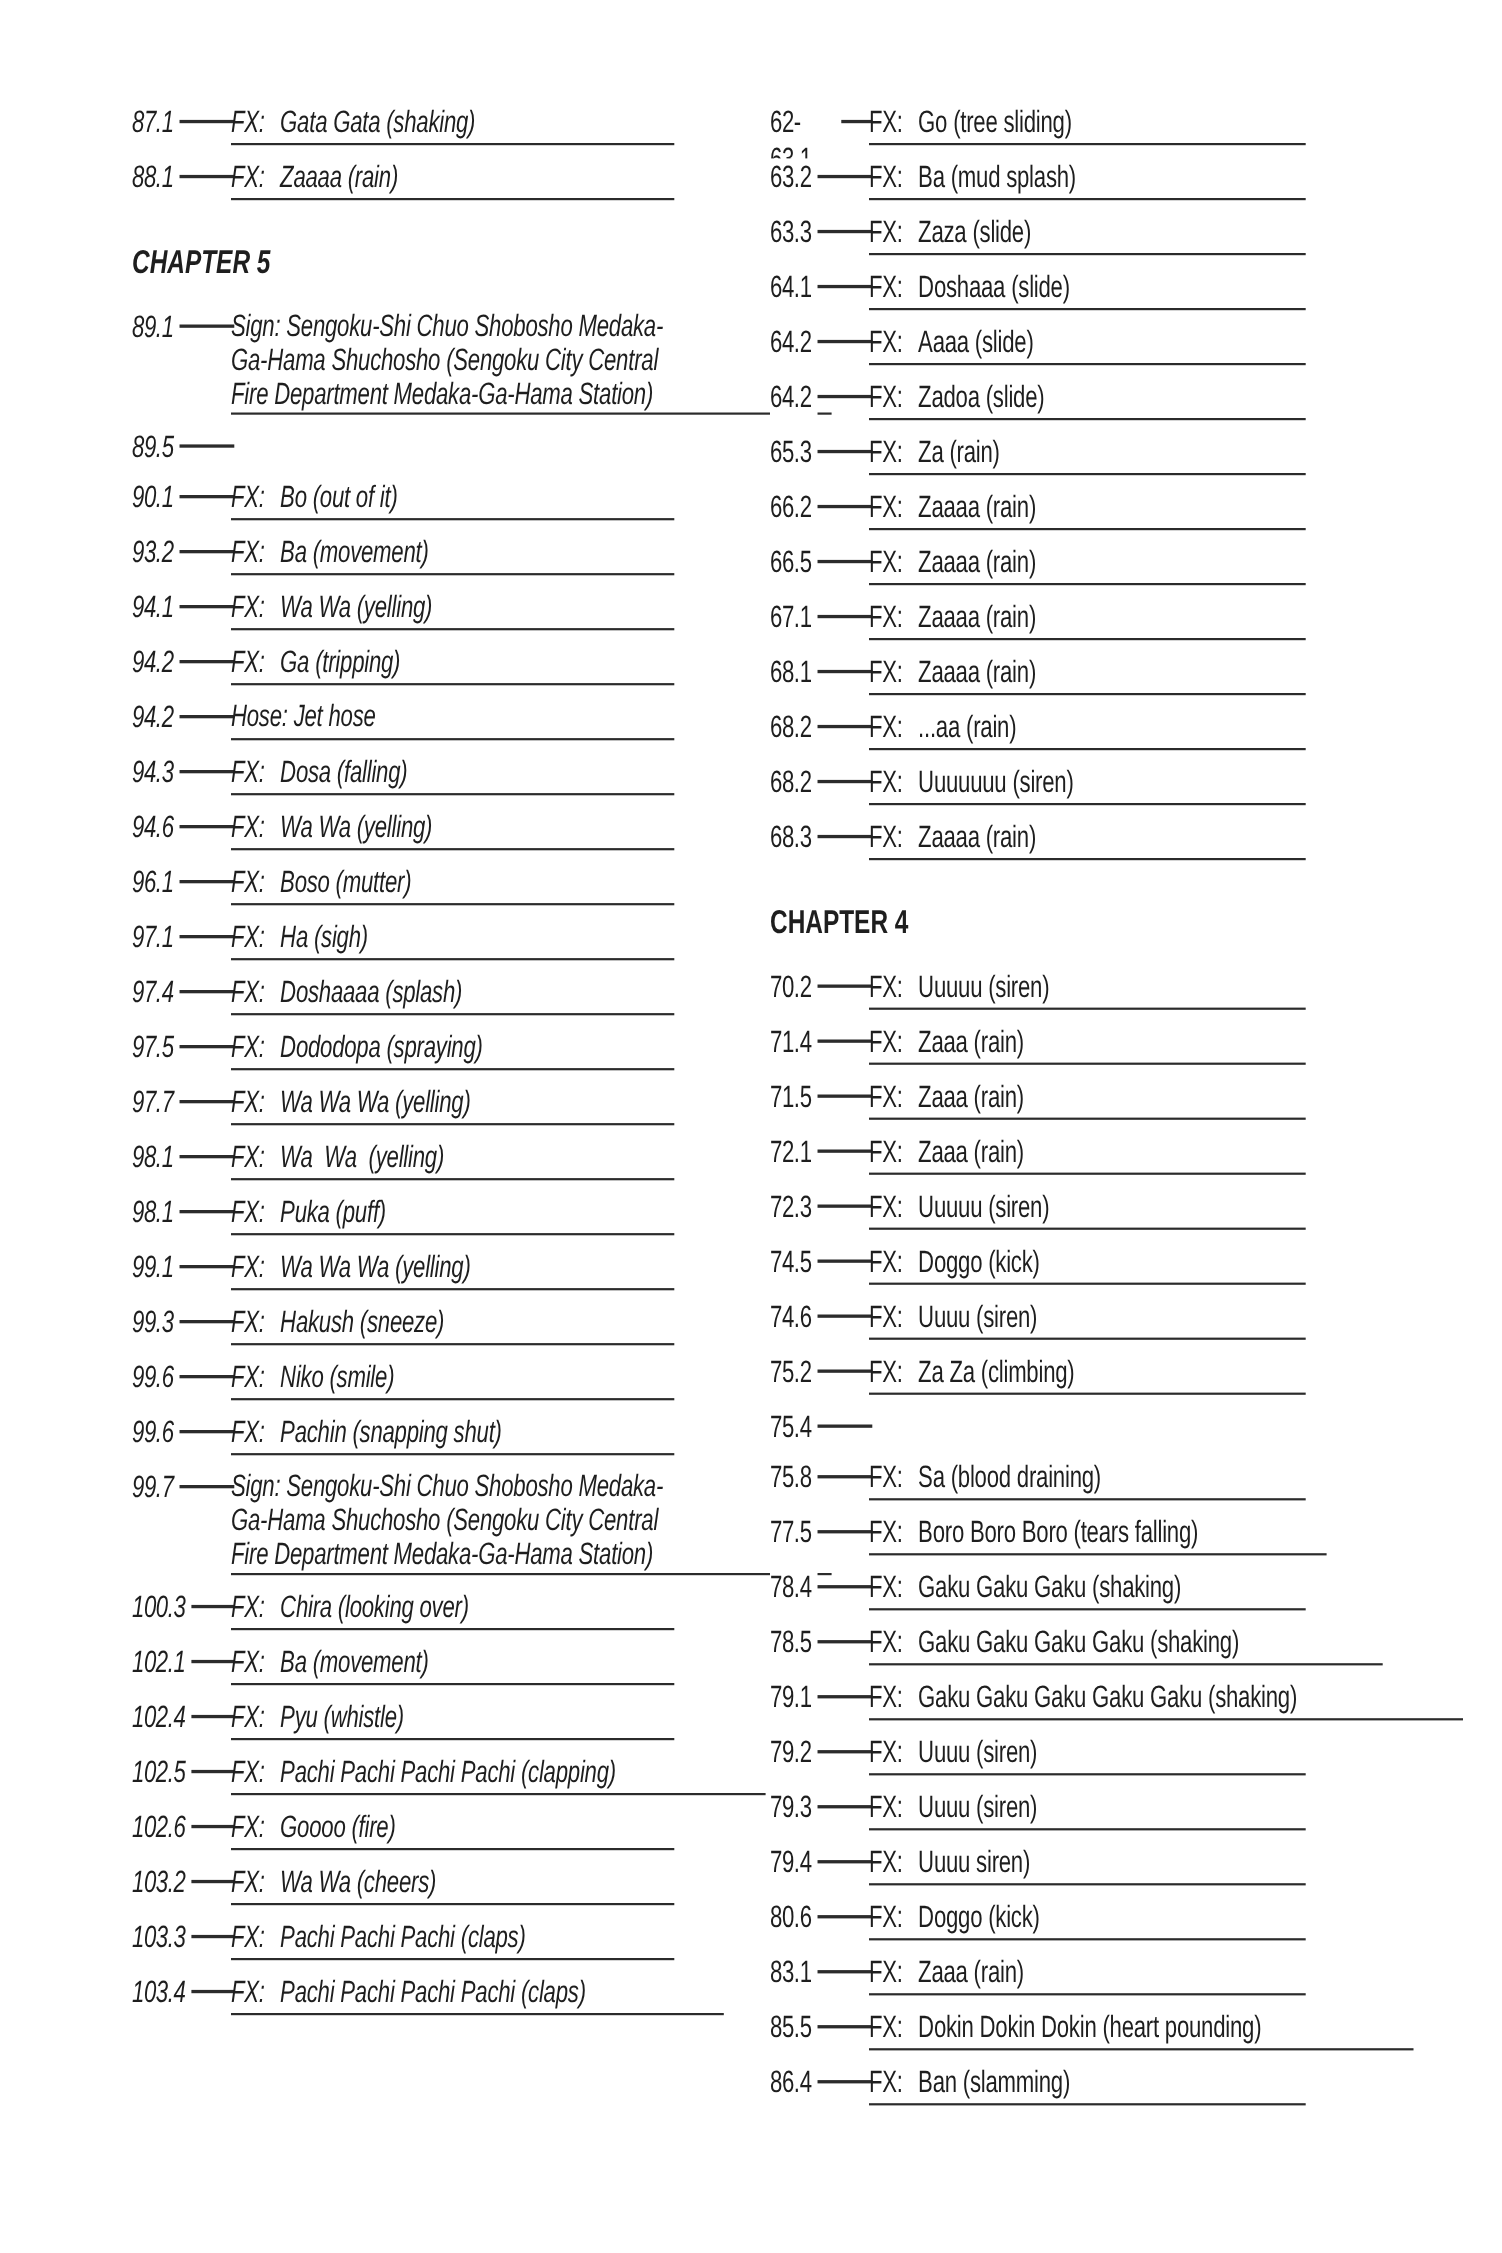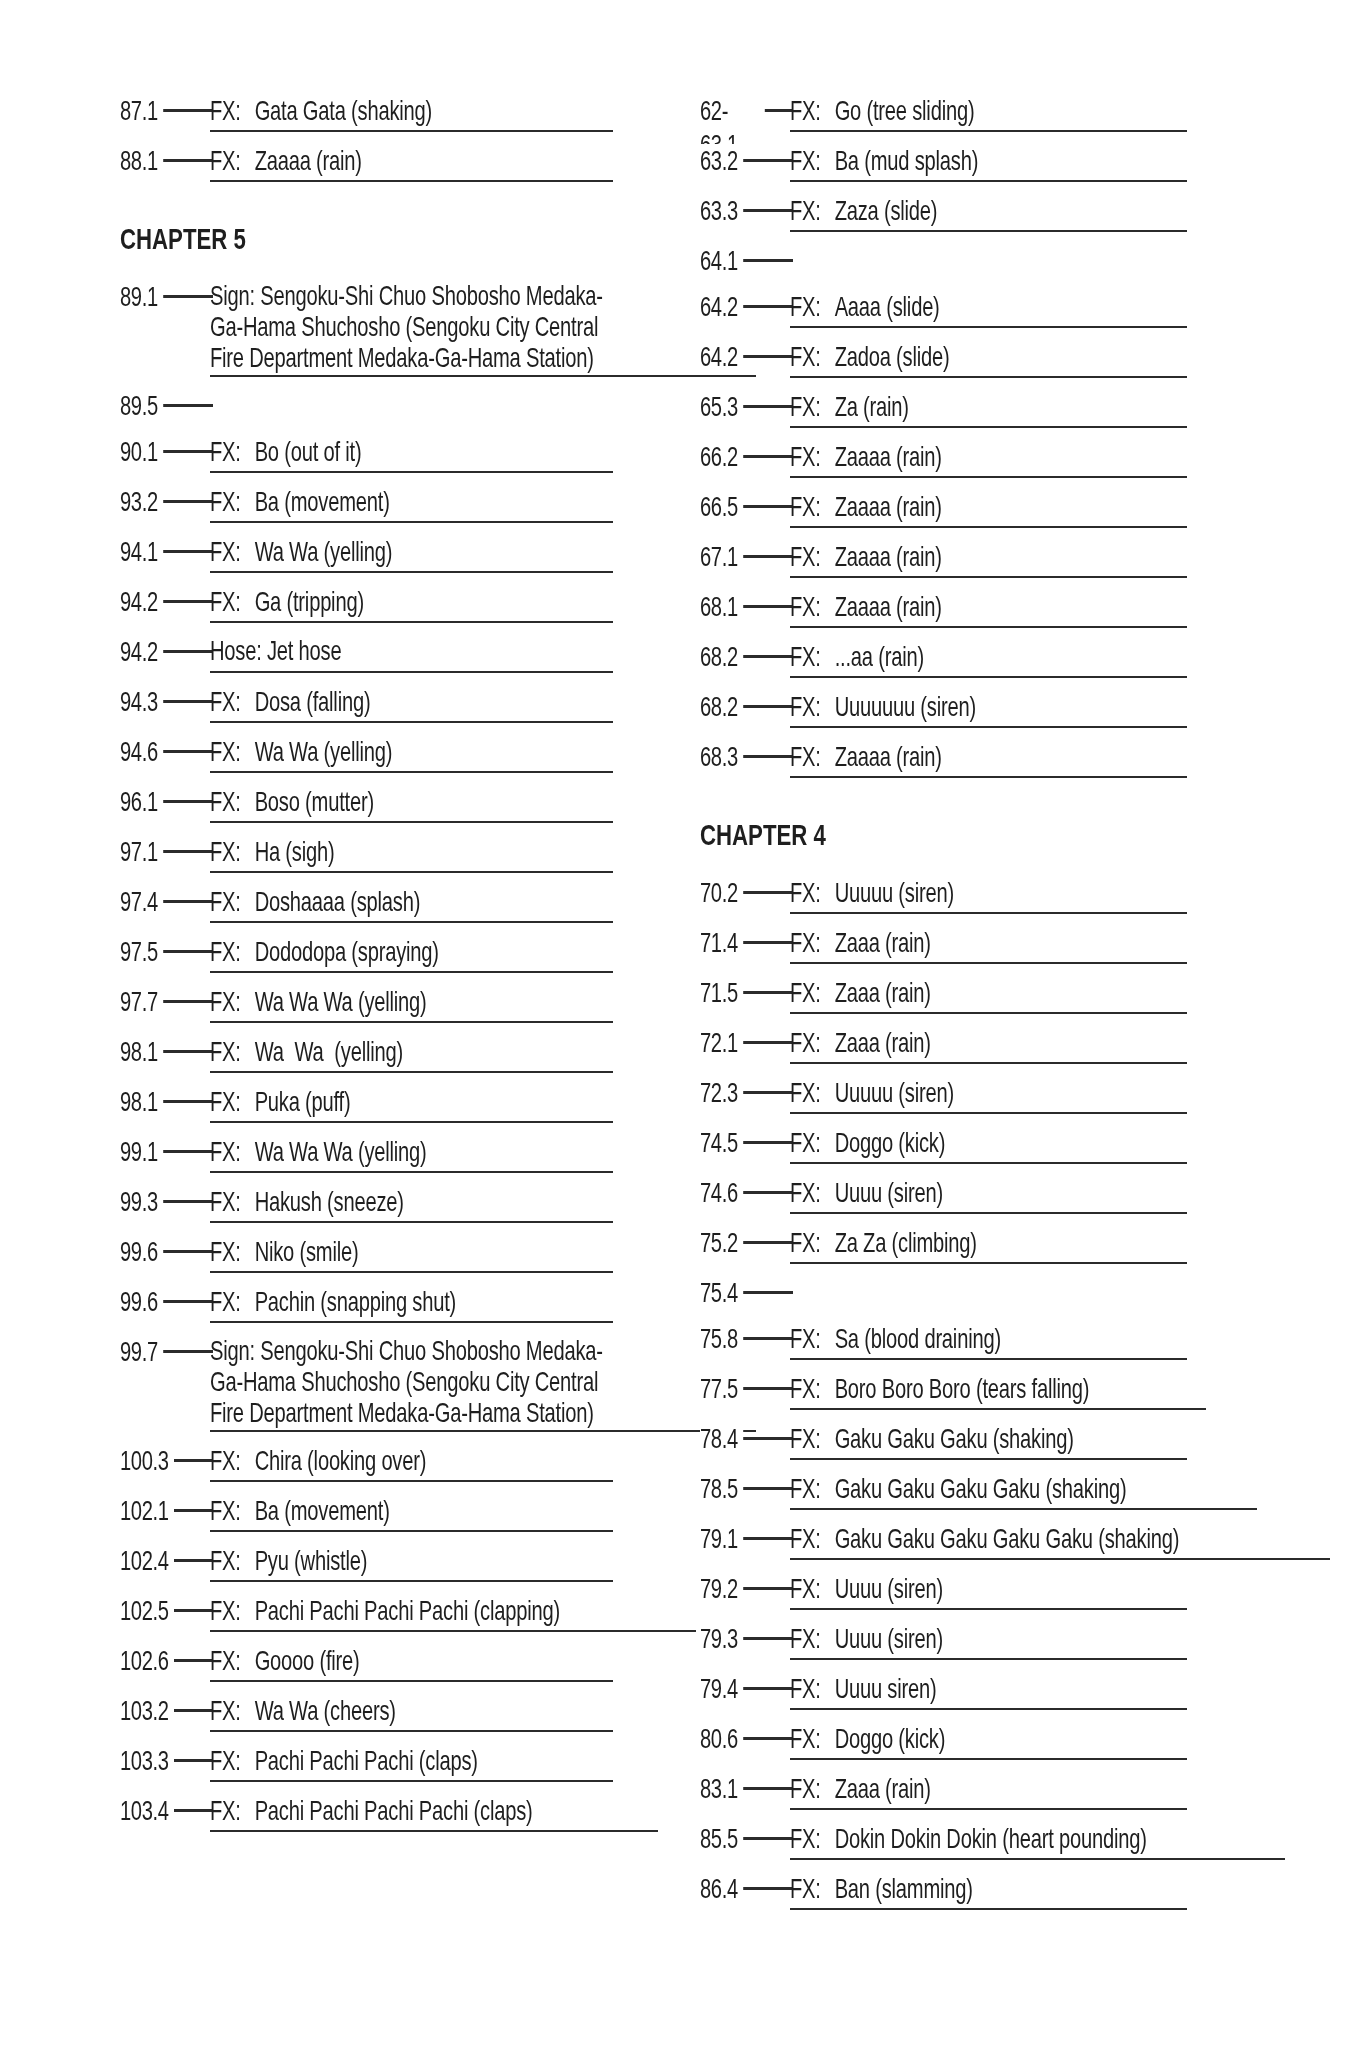--- a/index.html
+++ b/index.html
@@ -5,21 +5,21 @@
   html,body{margin:0;padding:0;}
   body{
     position:relative;
     width:1365px;height:2048px;
     background:#ffffff;
     font-family:"Liberation Sans",sans-serif;
     color:#1e1e1e;
     overflow:hidden;
   }
   .col{position:absolute;top:94px;}
-  #col-left{left:120px;width:493px;}
+  #col-left{left:120px;width:493px;font-style:italic;}
   #col-right{left:700px;width:487px;}
 
   .row{display:flex;align-items:flex-start;margin-bottom:12px;}
   .num-cell{flex:0 0 90px;position:relative;height:34px;}
   .num-line{
     position:absolute;left:0;right:-3px;top:15px;
     border-top:3px solid #2b2b2b;
   }
   .num{
     position:relative;display:inline-block;background:#ffffff;
@@ -186,20 +186,21 @@
     <div class="row fx">
       <div class="num-cell"><span class="num-line"></span><span class="num">63.2</span></div>
       <div class="cell"><span class="scalex"><span class="fx-label">FX:</span><span>Ba (mud splash)</span></span></div>
     </div>
     <div class="row fx">
       <div class="num-cell"><span class="num-line"></span><span class="num">63.3</span></div>
       <div class="cell"><span class="scalex"><span class="fx-label">FX:</span><span>Zaza (slide)</span></span></div>
     </div>
     <div class="row fx">
       <div class="num-cell"><span class="num-line"></span><span class="num">64.1</span></div>
+      <div class="cell"><span class="scalex"><span class="fx-label">FX:</span><span>Doshaaa (slide)</span></span></div>
     </div>
     <div class="row fx">
       <div class="num-cell"><span class="num-line"></span><span class="num">64.2</span></div>
       <div class="cell"><span class="scalex"><span class="fx-label">FX:</span><span>Aaaa (slide)</span></span></div>
     </div>
     <div class="row fx">
       <div class="num-cell"><span class="num-line"></span><span class="num">64.2</span></div>
       <div class="cell"><span class="scalex"><span class="fx-label">FX:</span><span>Zadoa (slide)</span></span></div>
     </div>
     <div class="row fx">

